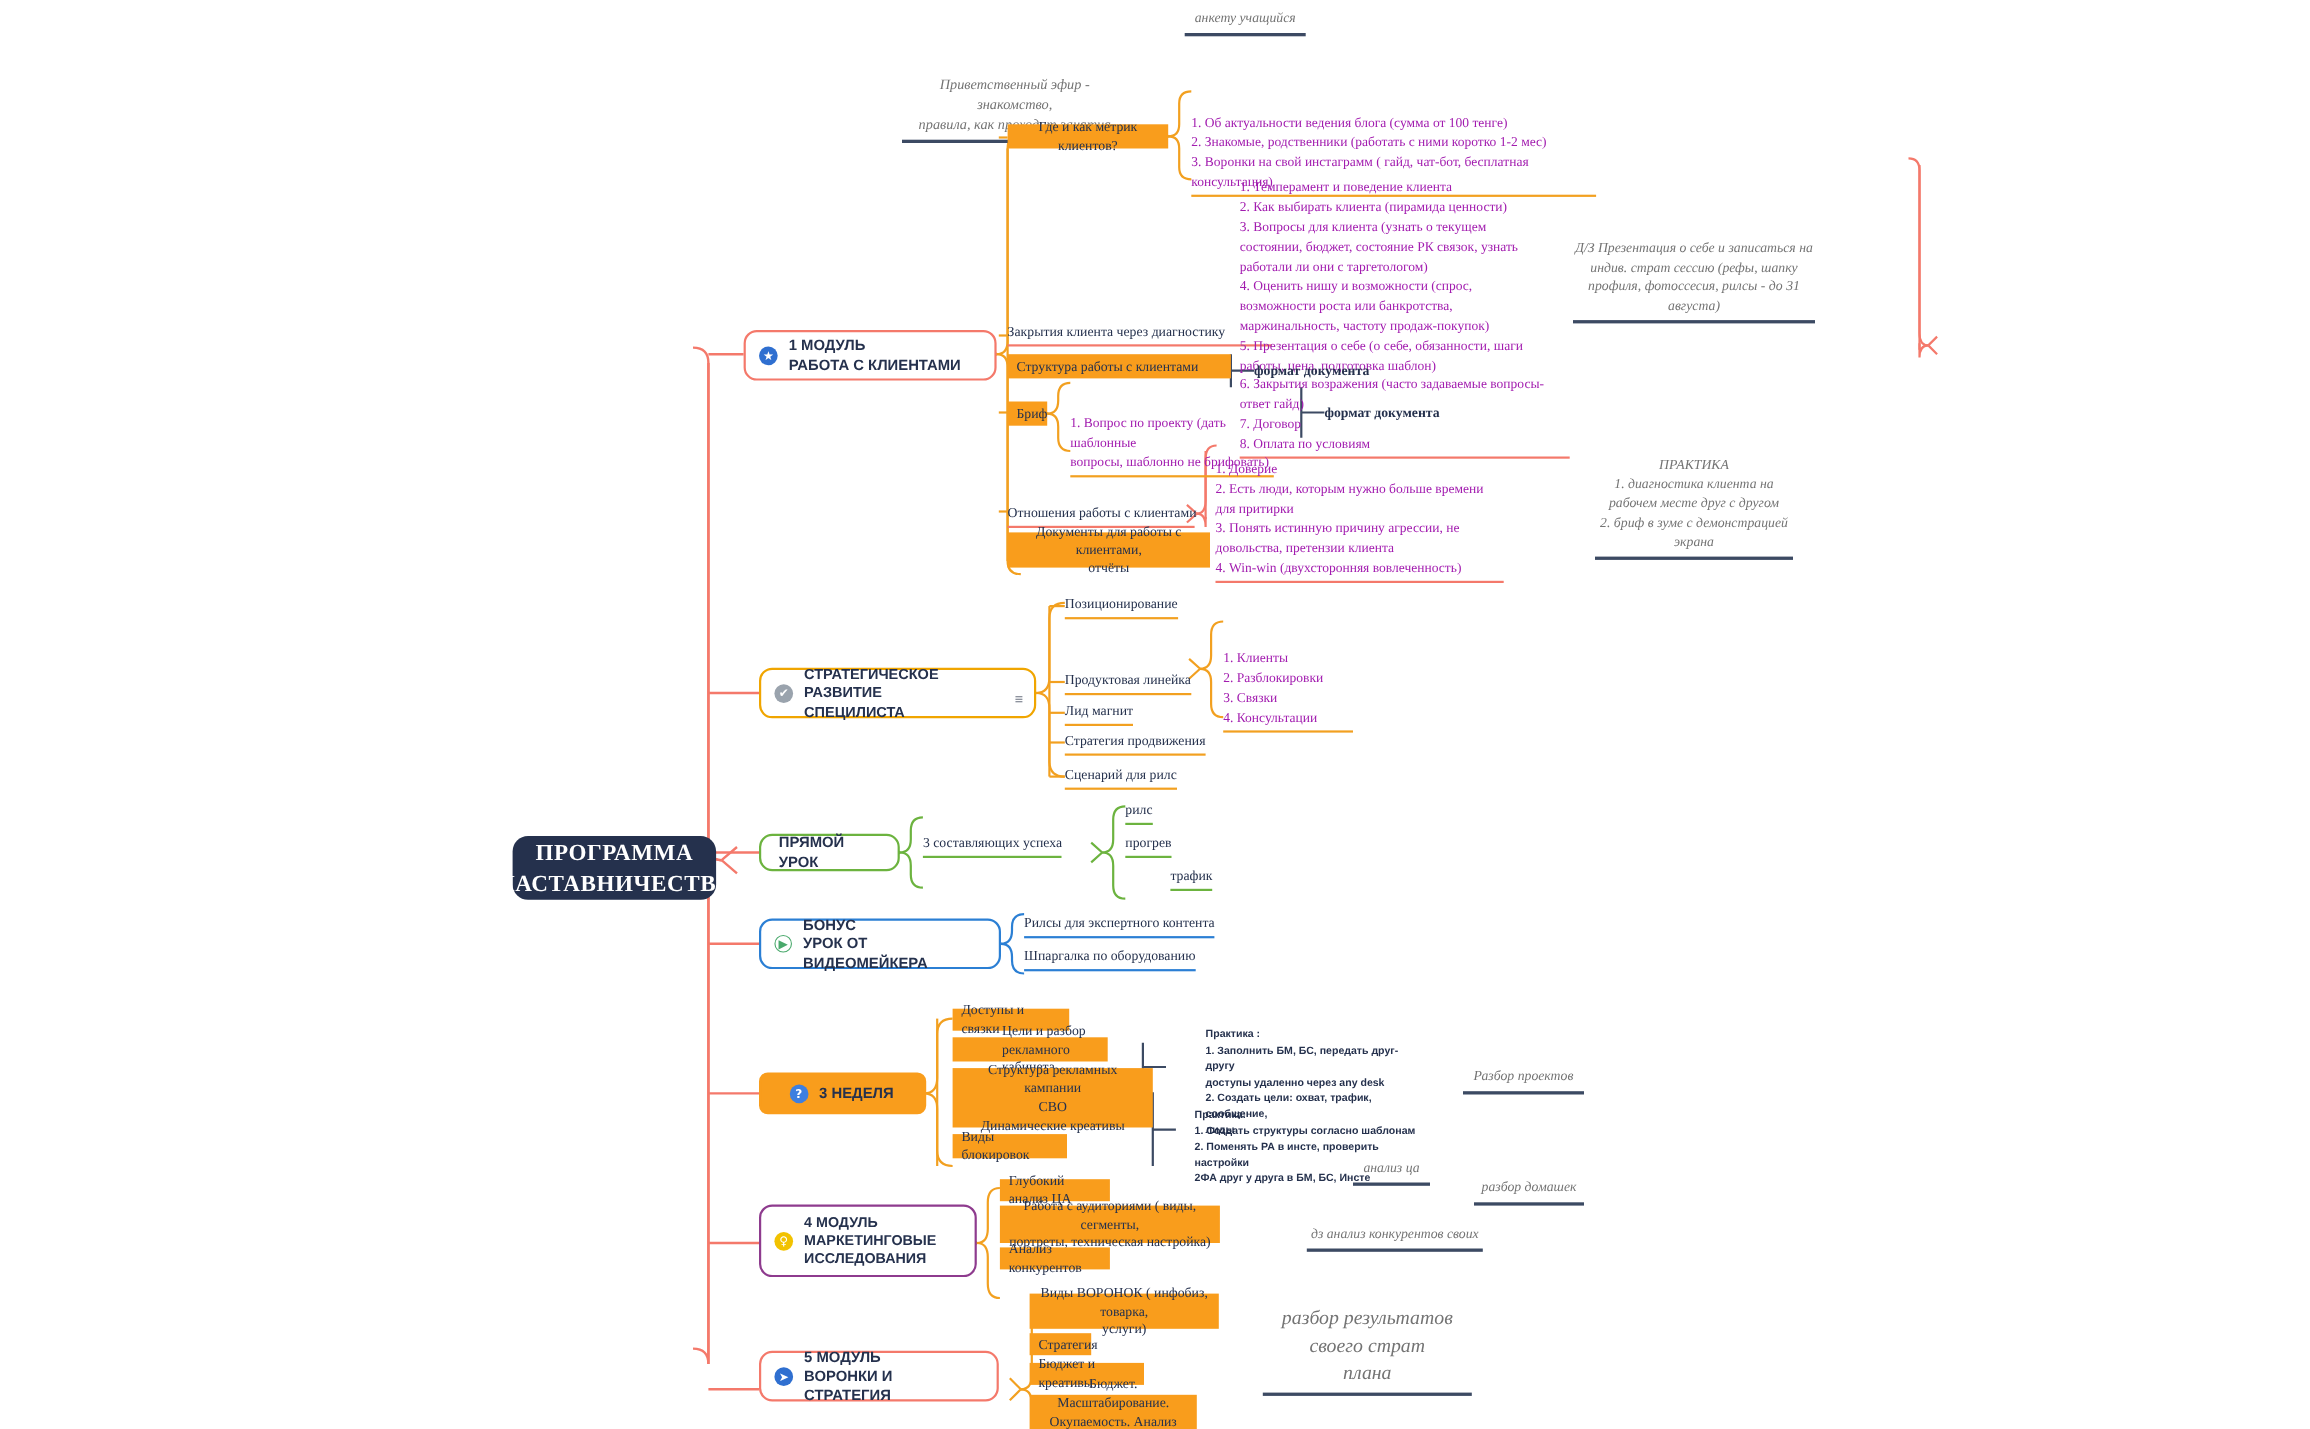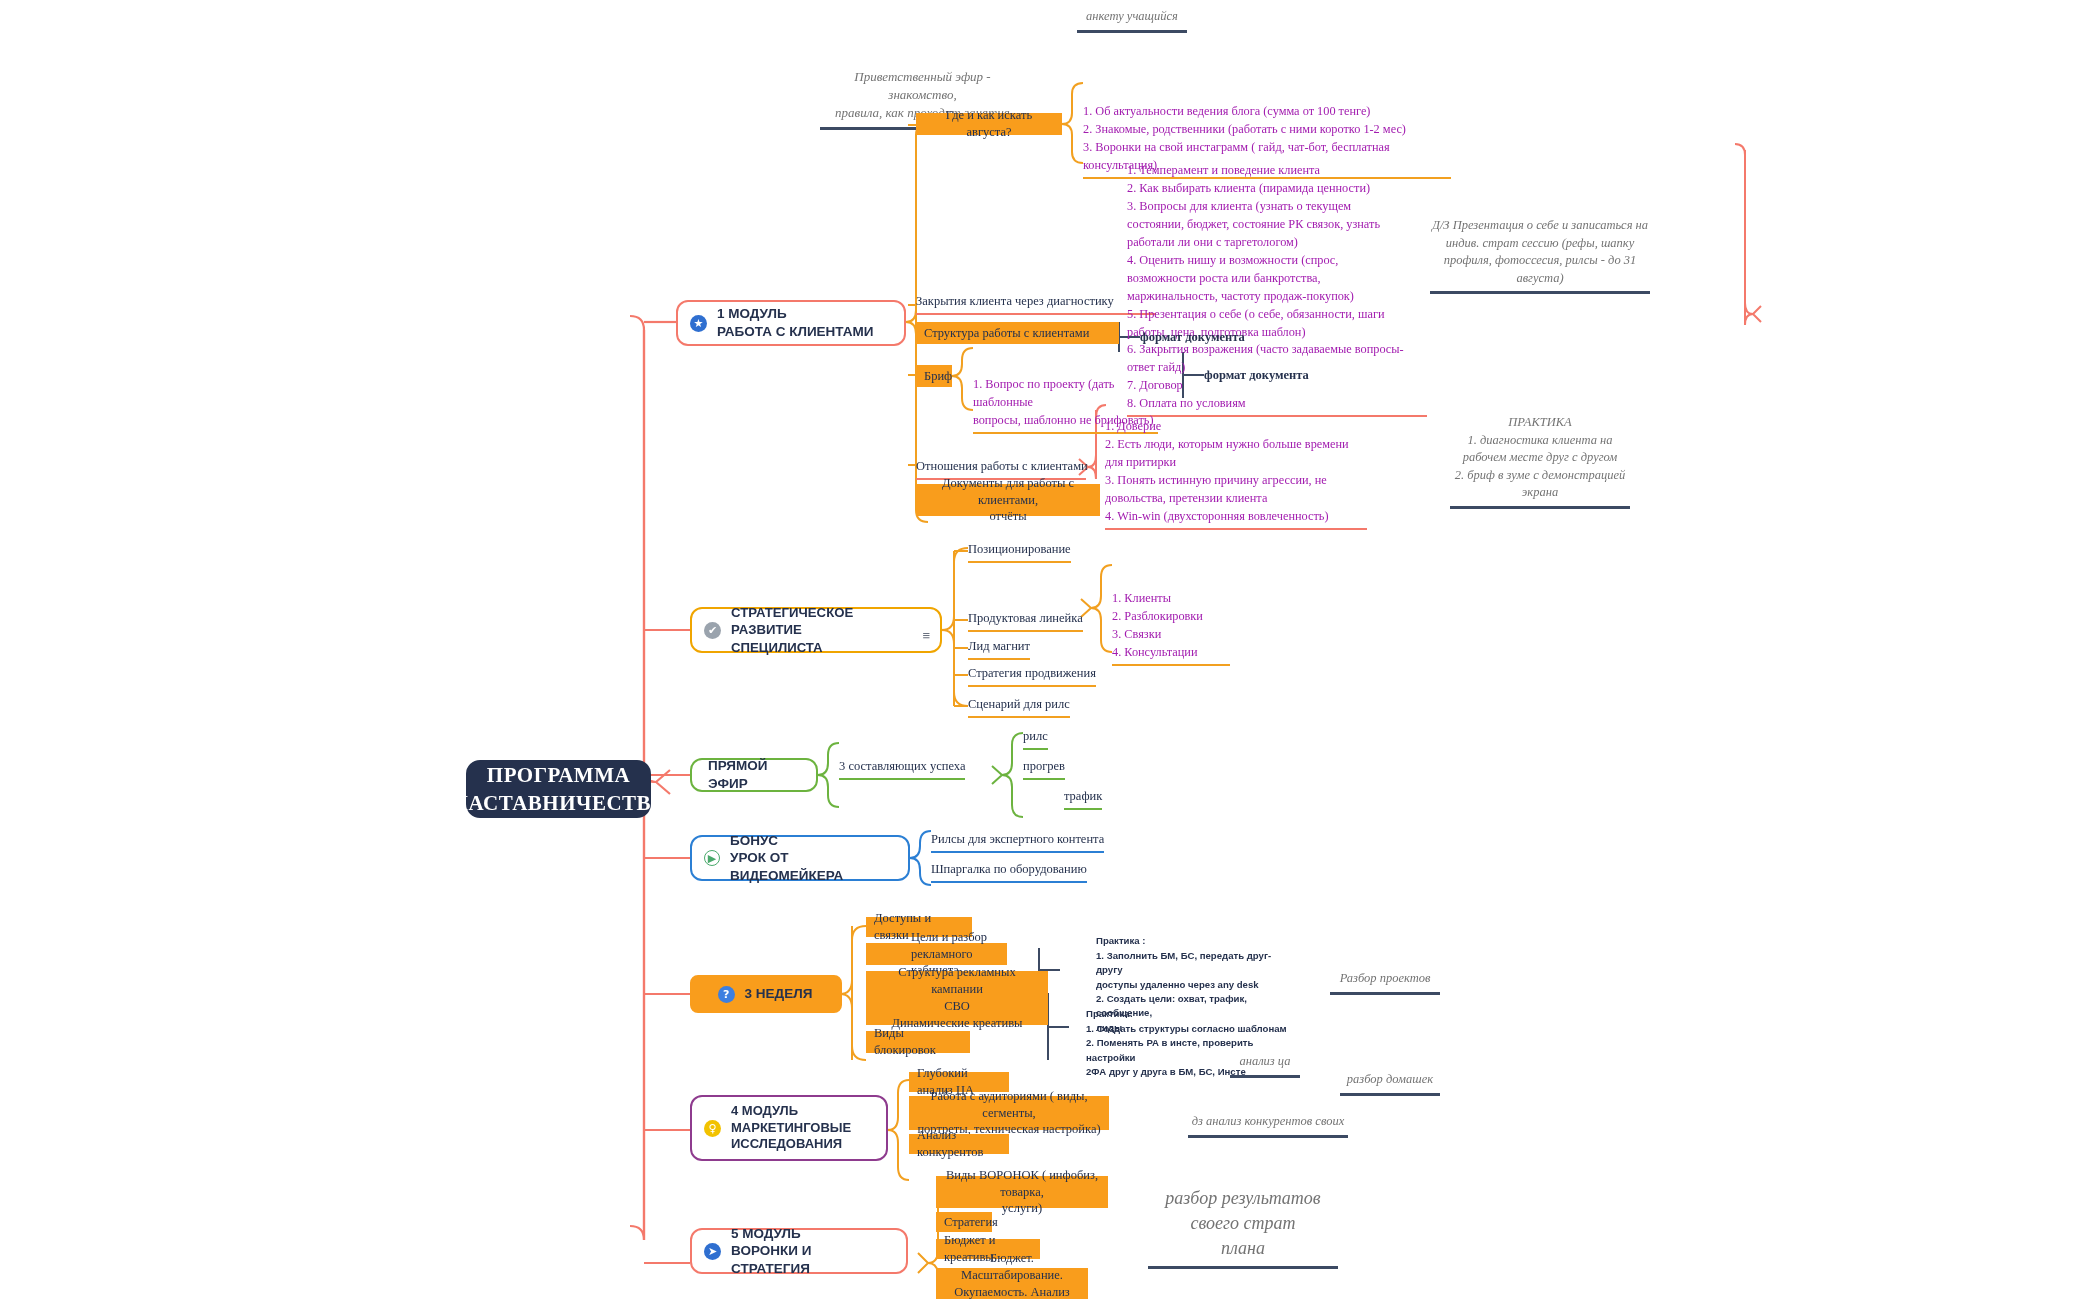--- a/index.html
+++ b/index.html
@@ -218,21 +218,21 @@
 
 <div class="modnode" style="left:676px;top:300px;width:230px;height:46px;font-size:13.5px;">
   <span class="badge b-blue">★</span>
   <span class="txt">
     <span>1 МОДУЛЬ</span><br>
     <span>РАБОТА С КЛИЕНТАМИ</span>
   </span>
 </div>
 
 <div class="obox" style="left:916px;top:113px;width:146px;height:22px;">
-  <span>Где и как искать августа?</span>
+  <span>Где и как метрик клиентов?</span>
 </div>
 
 <div class="lst orange" style="left:1083px;top:85px;width:368px;white-space:pre-line;">
   <span>1. Об актуальности ведения блога (сумма от 100 тенге)
 2. Знакомые, родственники (работать с ними коротко 1-2 мес)
 3. Воронки на свой инстаграмм ( гайд, чат-бот, бесплатная консультация)</span>
 </div>
 
 <div class="ul" style="left:916px;top:293px;width:240px;">
   <span>Закрытия клиента через диагностику</span>
@@ -318,21 +318,21 @@
 
 <div class="lst orange" style="left:1112px;top:572px;width:118px;white-space:pre-line;">
   <span>1. Клиенты
 2. Разблокировки
 3. Связки
 4. Консультации</span>
 </div>
 
 <div class="modnode green nopad" style="left:690px;top:758px;width:128px;height:34px;font-size:13.5px;justify-content:center;">
   <span class="txt" style="margin:0;">
-    <span>ПРЯМОЙ ЭФИР</span>
+    <span>ПРЯМОЙ УРОК</span>
   </span>
 </div>
 <div class="ul green" style="left:839px;top:758px;">
   <span>3 составляющих успеха</span>
 </div>
 <div class="ul green" style="left:1023px;top:728px;">
   <span>рилс</span>
 </div>
 <div class="ul green" style="left:1023px;top:758px;">
   <span>прогрев</span>

